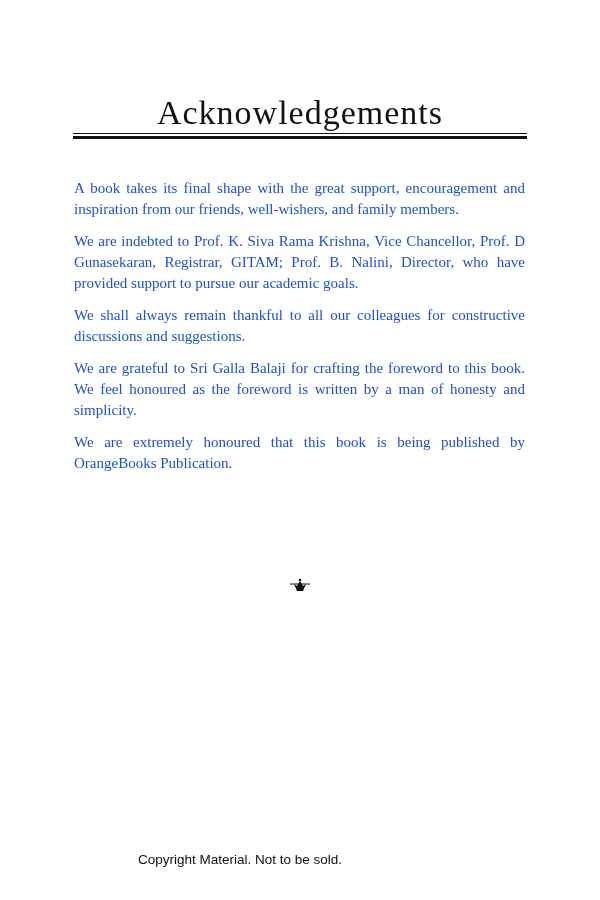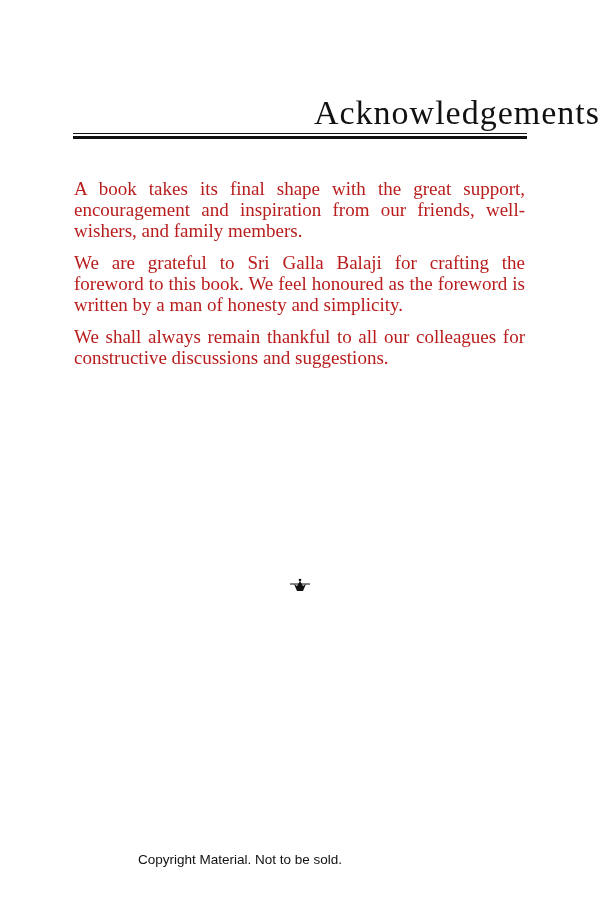--- a/index.html
+++ b/index.html
@@ -8,21 +8,21 @@
       height: 900px;
       background: #ffffff;
       position: relative;
       overflow: hidden;
       color: #111111;
     }
     .title {
       position: absolute;
       left: 0; width: 600px;
       top: 91px;
-      text-align: right;
+      text-align: center;
       font-family: "Liberation Serif", "DejaVu Serif", serif;
       font-size: 34px;
       letter-spacing: 1px;
       line-height: 44px;
       margin: 0;
       font-weight: normal;
       color: #111;
     }
     .rule-thin {
       position: absolute;
@@ -34,24 +34,24 @@
       position: absolute;
       left: 73px; width: 454px;
       top: 136px; height: 3px;
       background: #111;
     }
     .body {
       position: absolute;
       left: 74px; width: 451px;
       top: 178px;
       font-family: "Liberation Serif", "DejaVu Serif", serif;
-      font-size: 19px;
+      font-size: 15px;
       line-height: 21px;
       text-align: justify;
-      color: #b91c1c;
+      color: #1d4ed8;
     }
     .body p {
       margin: 0 0 11px 0;
     }
     .ornament {
       position: absolute;
       left: 0; width: 600px;
       top: 578px;
       text-align: center;
     }
@@ -68,22 +68,24 @@
   </style>
 </head>
 <body>
 
 <h1 class="title">Acknowledgements</h1>
 <div class="rule-thin"></div>
 <div class="rule-thick"></div>
 
 <div class="body">
   <p>A book takes its final shape with the great support, encouragement and inspiration from our friends, well-wishers, and family members.</p>
+  <p>We are indebted to Prof. K. Siva Rama Krishna, Vice Chancellor, Prof. D Gunasekaran, Registrar, GITAM; Prof. B. Nalini, Director, who have provided support to pursue our academic goals.</p>
+  <p>We shall always remain thankful to all our colleagues for constructive discussions and suggestions.</p>
   <p>We are grateful to Sri Galla Balaji for crafting the foreword to this book. We feel honoured as the foreword is written by a man of honesty and simplicity.</p>
-  <p>We shall always remain thankful to all our colleagues for constructive discussions and suggestions.</p>
+  <p>We are extremely honoured that this book is being published by OrangeBooks Publication.</p>
 </div>
 
 <div class="ornament">
   <svg width="22" height="16" viewBox="0 0 22 16">
     <line x1="1" y1="6" x2="21" y2="6" stroke="#111" stroke-width="1"></line>
     <path d="M5 6 L8 13 L14 13 L17 6 L14 8 L11 3 L8 8 Z" fill="#111"></path>
     <circle cx="11" cy="2" r="1.3" fill="#111"></circle>
   </svg>
 </div>
 

